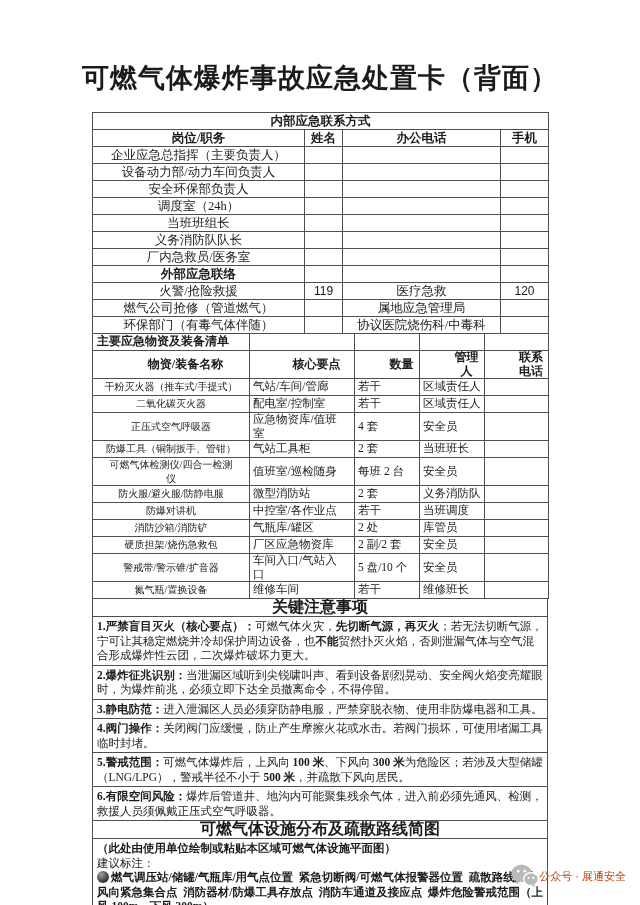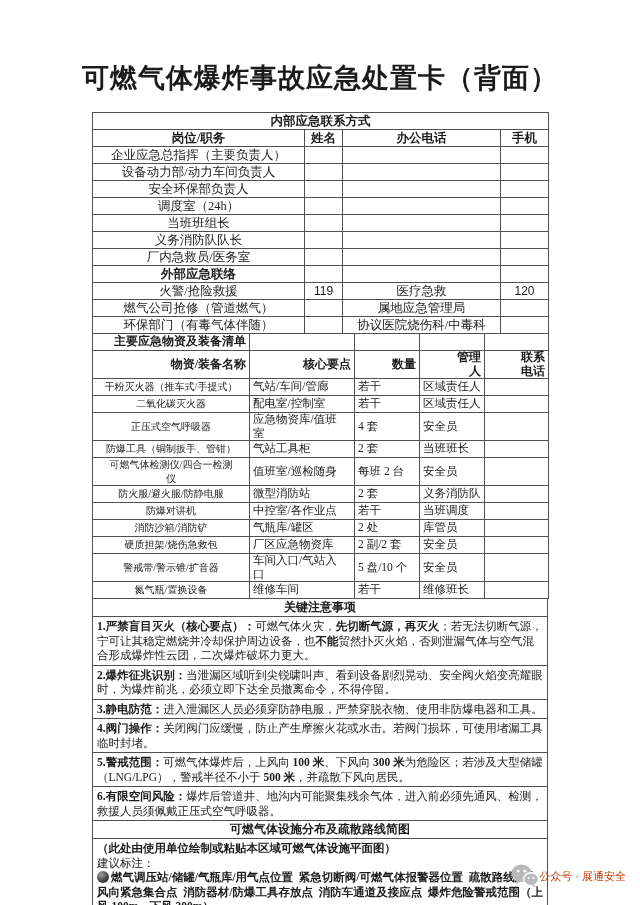--- a/index.html
+++ b/index.html
@@ -13,26 +13,26 @@
   
   .t-contact{font-size:12.5px;}
   .t-contact td{height:16px;text-align:center;padding:0 3px;line-height:15px;}
   .sec-head{font-weight:700;font-size:12.5px;}
   .t-contact .num{font-weight:400;font-family:"Liberation Sans",sans-serif;font-size:12px;}
   
   .t-equip{margin-top:-1px;font-size:11.5px;}
   .t-equip td{height:16px;padding:0 3px;line-height:13.5px;text-align:left;}
   .t-equip td.c-name{text-align:center;font-size:10px;white-space:pre-line;padding:0 1px;}
   .t-equip td.c-loc{white-space:pre-line;}
-  .t-equip td.hd{font-weight:700;text-align:right;font-size:12px;padding-left:32px;}
-  .t-equip td.sec{font-weight:700;text-align:left;font-size:12px;padding-left:21px;}
+  .t-equip td.hd{font-weight:700;text-align:center;font-size:12px;padding-left:32px;}
+  .t-equip td.sec{font-weight:700;text-align:left;font-size:12px;padding-left:4px;}
   
   .t-notes{margin-top:-1px;font-size:11.5px;}
   .t-notes td{padding:2px 4px;line-height:14.5px;text-align:left;}
-  .t-notes td.hd{font-weight:700;text-align:center;font-size:12px;padding:1px 8px;height:15px;}
+  .t-notes td.hd{font-weight:700;text-align:center;font-size:16px;padding:1px 8px;height:15px;}
   .t-notes .b{font-weight:700;}
   .t-notes .pre-wrap{white-space:pre-wrap;}
   .dot-bullet{display:inline-block;width:12px;height:12px;border-radius:50%;
         background:radial-gradient(circle at 35% 30%, #9e9e9e, #3a3a3a 65%);
         vertical-align:-2px;margin-right:2px;}
   
   .wm{position:absolute;top:864px;right:14px;display:flex;align-items:center;gap:0;
         color:#c2410c;font-family:"Liberation Sans",sans-serif;font-size:11px;}
   .wm svg{display:block;}
 </style>

